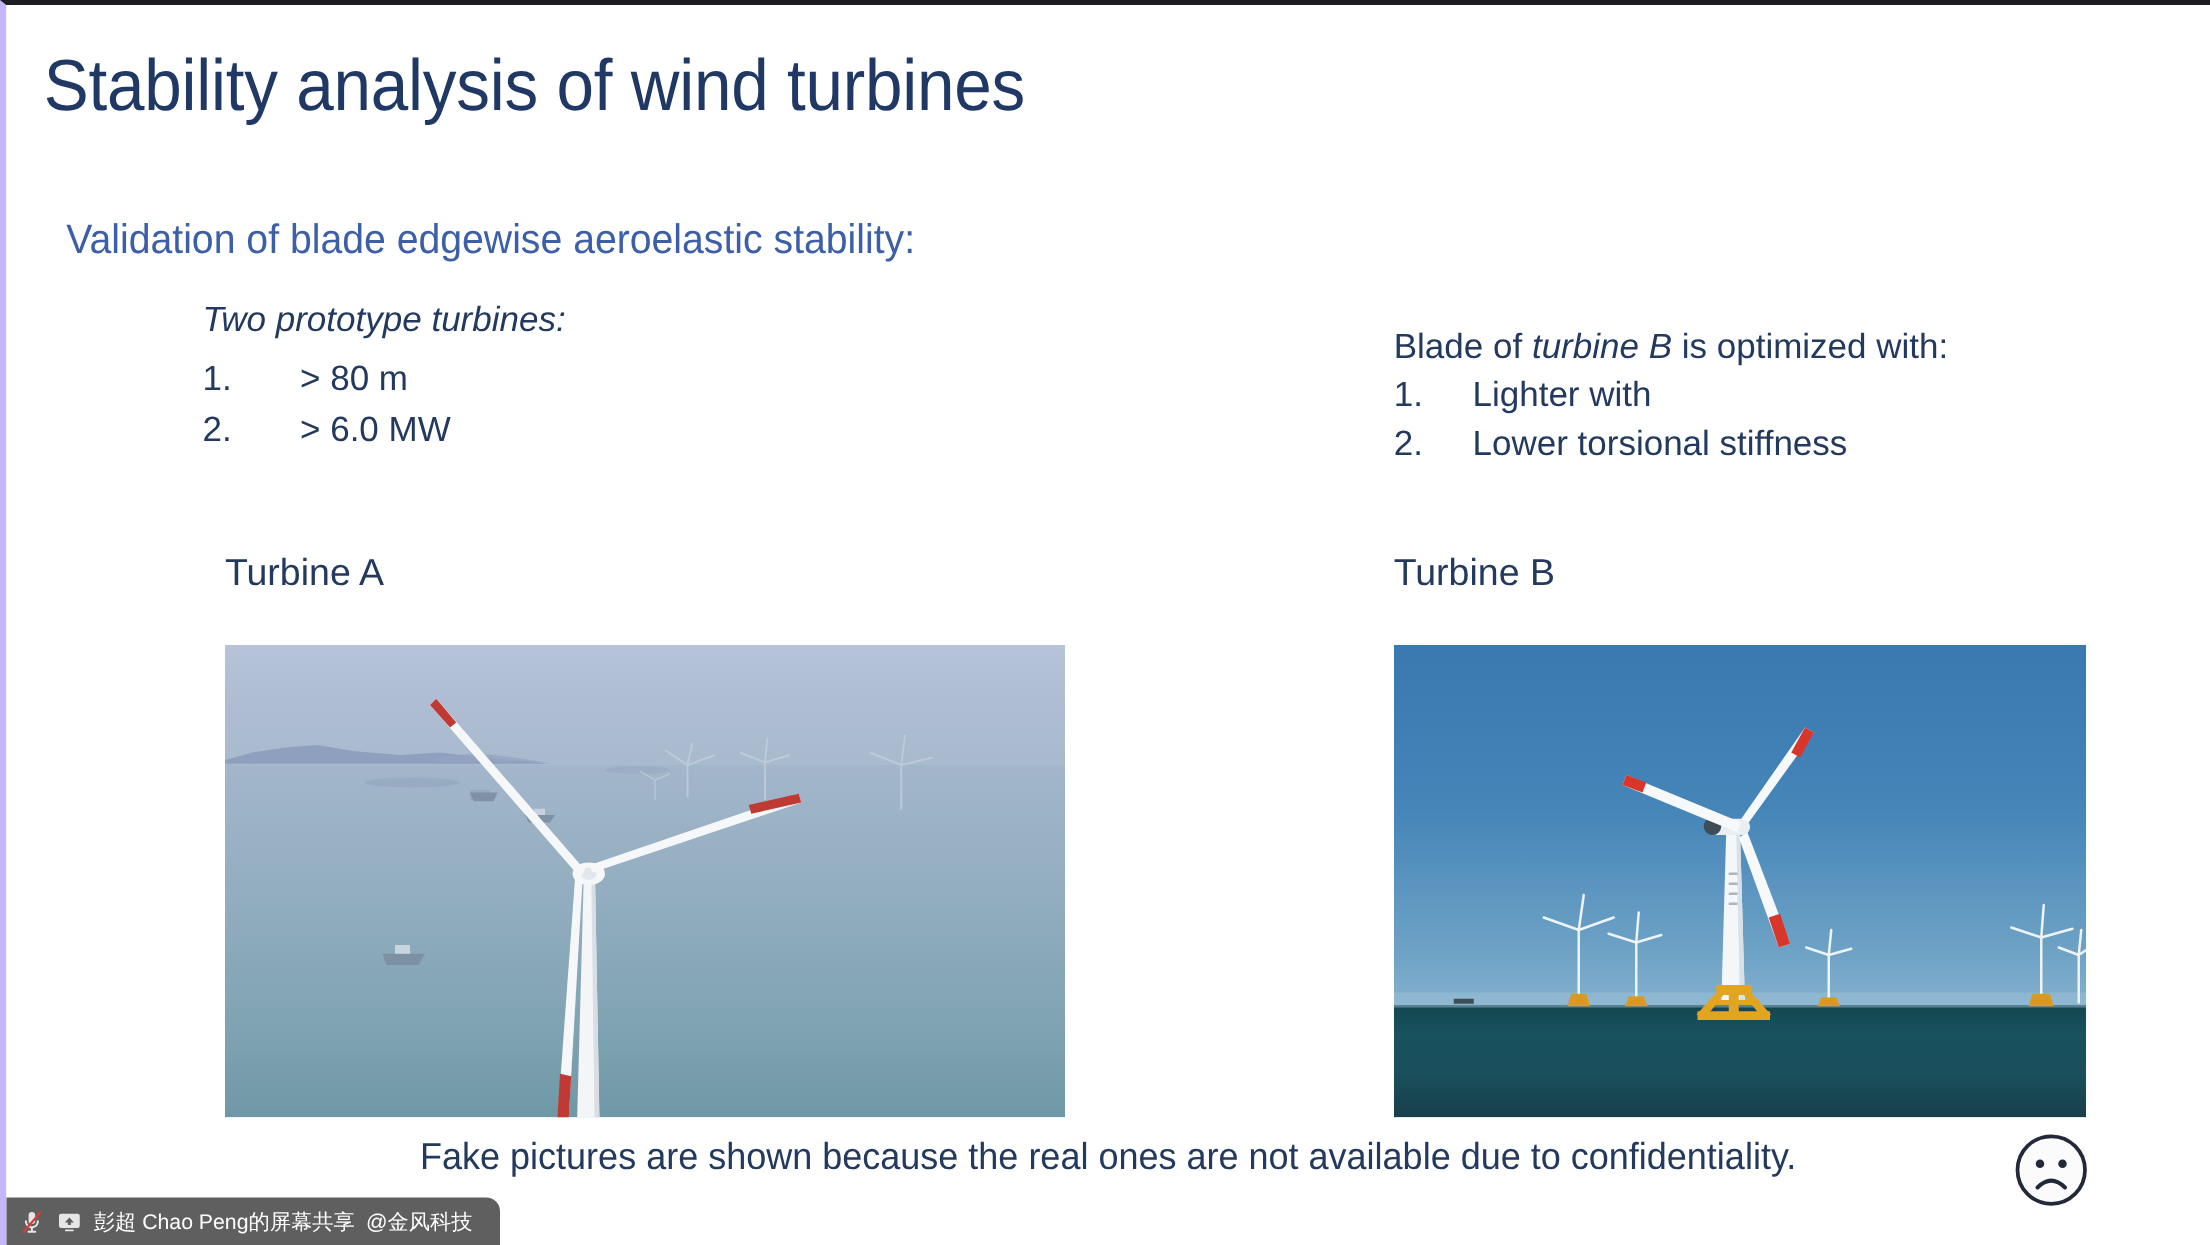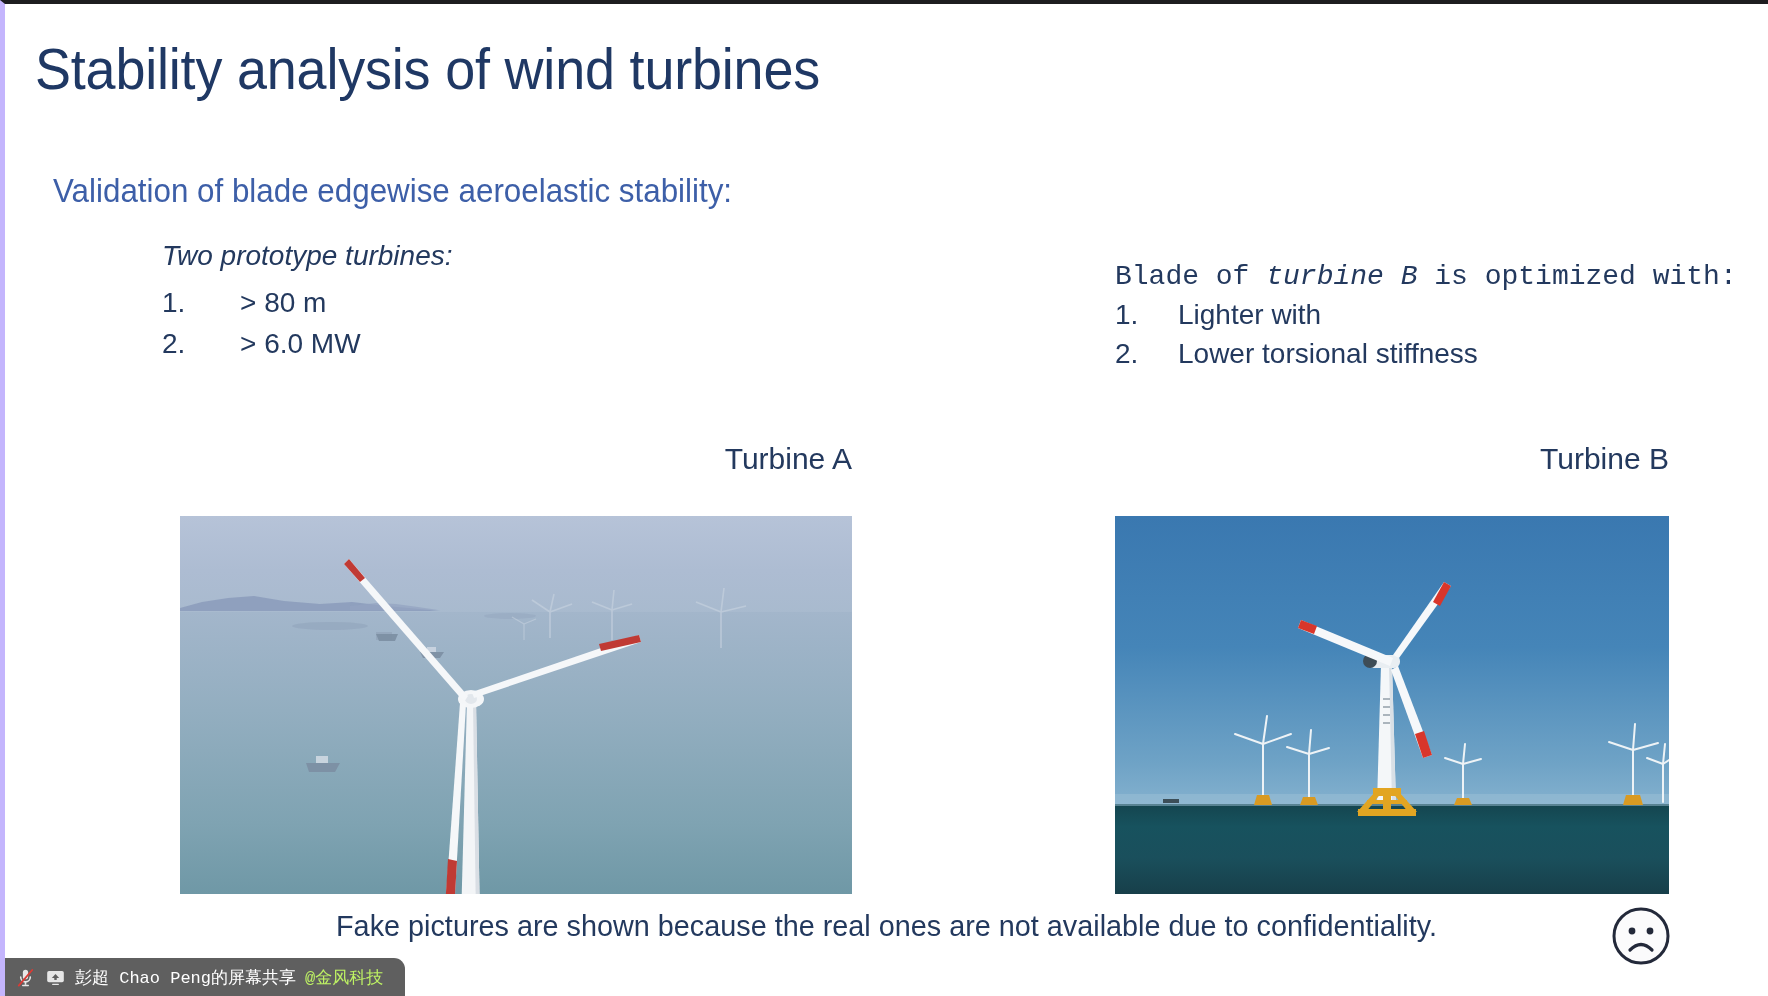--- a/index.html
+++ b/index.html
@@ -76,36 +76,36 @@
   .left-col .value { }
 
   
   .right-col {
     position: absolute;
     left: 1110px;
     top: 257px;
     color: #23395e;
     font-size: 28px;
   }
-  .right-col .heading { margin-bottom: 3px; white-space: nowrap; font-family: Liberation Mono, monospace; }
+  .right-col .heading { margin-bottom: 3px; white-space: nowrap; }
   .right-col .heading i { font-style: italic; }
   .right-col .row {
     display: flex;
     align-items: baseline;
     margin-top: 7px;
     white-space: nowrap;
   }
   .right-col .num { width: 63px; flex: 0 0 63px; }
 
   
   .cap {
     position: absolute;
     font-size: 30px;
     color: #23395e;
-    text-align: right;
+    text-align: left;
     white-space: nowrap;
   }
   #cap-a { left: 175px; top: 438px; width: 672px; }
   #cap-b { left: 1110px; top: 438px; width: 554px; }
 
   
   .photo {
     position: absolute;
     overflow: hidden;
   }
@@ -143,26 +143,25 @@
     height: 38px;
     padding: 0 22px 0 10px;
     display: flex;
     align-items: center;
     gap: 9px;
     background: #5f5f5f;
     border-top-right-radius: 11px;
     color: #ffffff;
     font-size: 17px;
     white-space: nowrap;
-    font-family: Liberation Mono, monospace;
   }
   #share-bar .ic { display: flex; align-items: center; }
   #share-bar .ic svg { display: block; }
   #share-owner { color: #ffffff; }
-  #share-org   { color: #bef264; text-align: right; }
+  #share-org   { color: #ffffff; text-align: right; }
 </style>
 </head>
 <body>
 
 <div id="screen">
 
   <div id="slide">
 
     <div class="title">Stability analysis of wind turbines</div>
 

